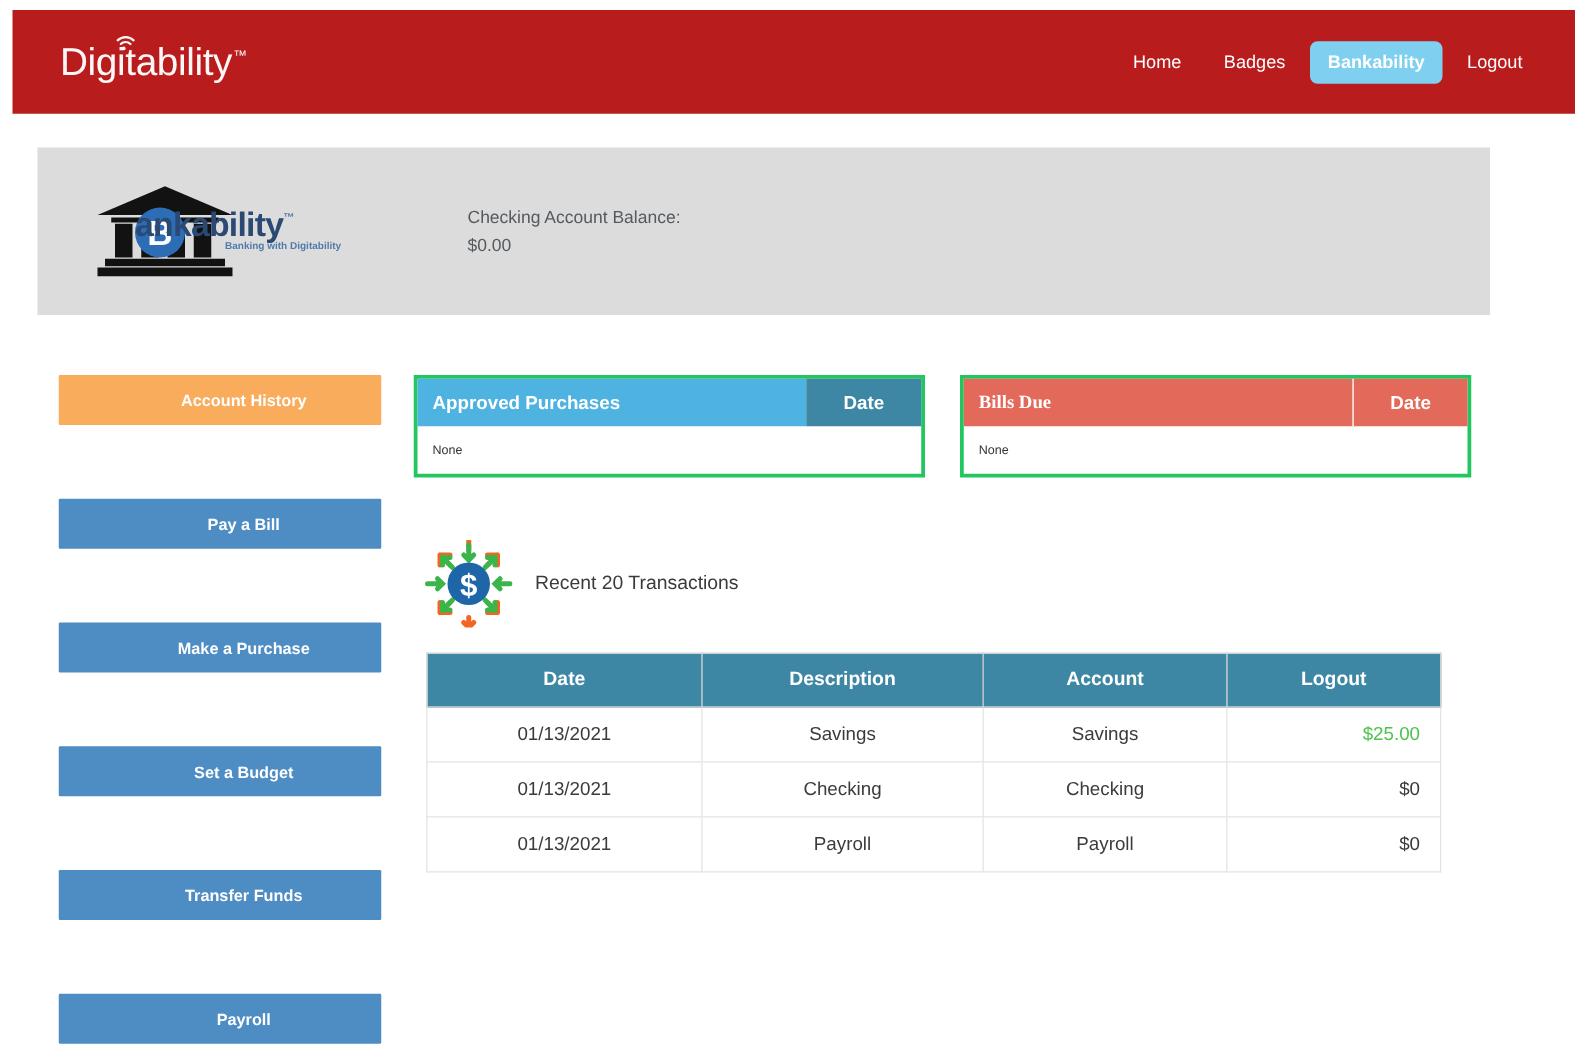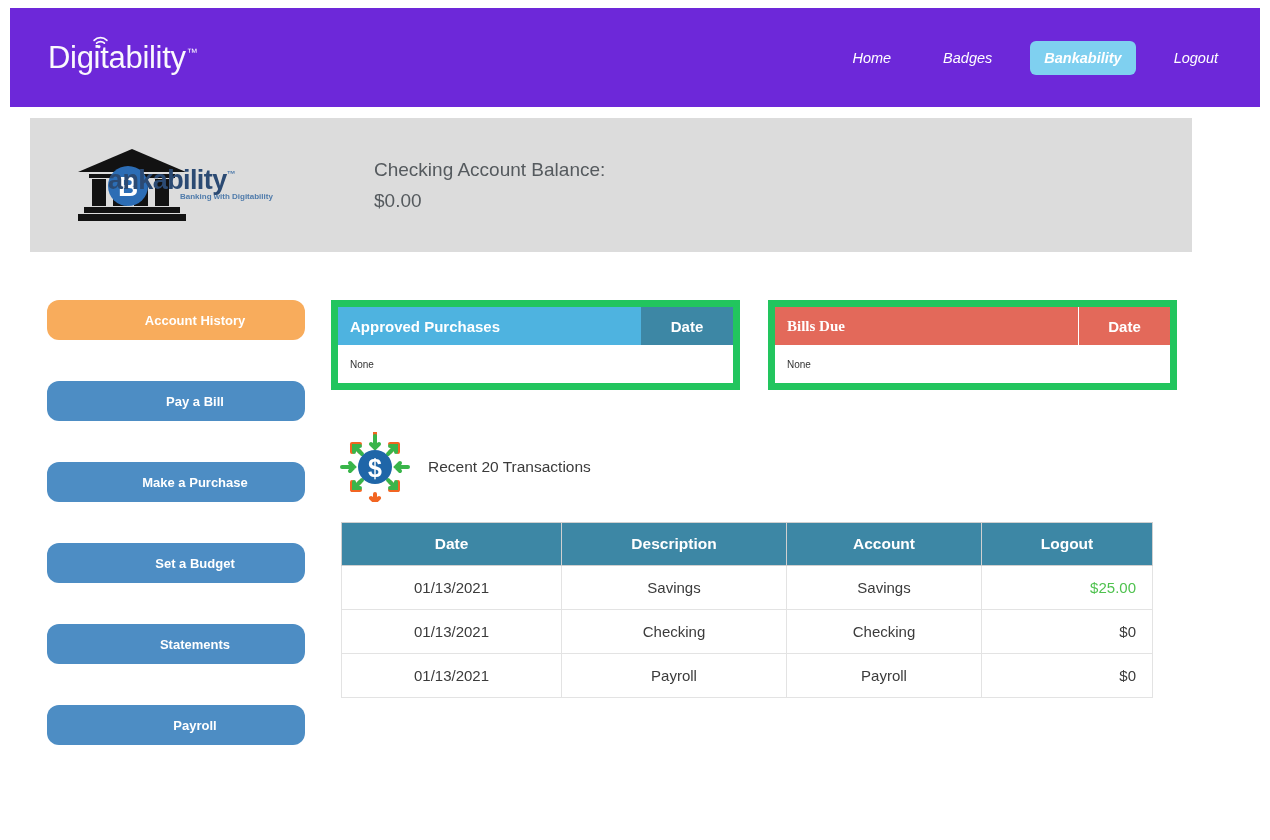--- a/index.html
+++ b/index.html
@@ -8,22 +8,22 @@
     width: 1270px; height: 840px;
     background: #ffffff;
     font-family: "Liberation Sans", sans-serif;
     overflow: hidden;
   }
 
   
   .navbar {
     position: absolute;
     left: 10px; top: 8px;
-    width: 1250px; height: 99px;
-    background: #6d28d9;
+    width: 1250px; height: 83px;
+    background: #b91c1c;
     display: flex;
     align-items: center;
     justify-content: space-between;
     padding: 0 28px 0 38px;
   }
   .brand {
     position: relative;
     color: #ffffff;
     font-size: 31px;
     font-weight: 400;
@@ -37,22 +37,21 @@
     margin-left: 1px;
   }
   .wifi-dot {
     position: absolute;
     left: 44px; top: -4px;
     width: 17px; height: 13px;
   }
   .navlinks {
     display: flex;
     align-items: center;
-    gap: 24px;
-    font-style: italic;
+    gap: 6px;
   }
   .navlink {
     color: #ffffff;
     font-size: 14.5px;
     padding: 9px 14px;
     border-radius: 6px;
     white-space: nowrap;
     cursor: pointer;
   }
   .navlink.active {
@@ -96,56 +95,56 @@
     left: 96px; top: 47px;
     font-size: 8px;
     color: #4f7bab;
     font-weight: 600;
     white-space: nowrap;
     margin-left: 12px;
   }
   .balance {
     margin-left: 72px;
     color: #555a5e;
-    font-size: 19px;
+    font-size: 14px;
     line-height: 1.65;
     width: 300px;
   }
   .balance.second { margin-left: 82px; }
   .balance .amt { display: block; }
 
   
   .sidebar {
     position: absolute;
     left: 47px; top: 300px;
     width: 258px;
   }
   .side-btn {
     width: 258px;
     height: 40px;
-    border-radius: 12px;
+    border-radius: 1px;
     background: #4d8dc4;
     color: #ffffff;
     font-size: 13px;
     font-weight: bold;
     display: flex;
     align-items: center;
     justify-content: center;
-    margin-bottom: 41px;
+    margin-bottom: 59px;
     cursor: pointer;
     border: none;
     font-family: "Liberation Sans", sans-serif;
     padding-left: 44px;
   }
   .side-btn.active { background: #f8ac5c; }
 
   
   .mini-table {
     position: absolute;
-    border: 7px solid #22c55e;
+    border: 3px solid #22c55e;
     background: #ffffff;
   }
   .mini-table .hdr {
     display: flex;
     height: 38px;
   }
   .mini-table .hdr .c1 {
     flex: 1;
     display: flex; align-items: center;
     padding-left: 12px;
@@ -257,21 +256,21 @@
     <span class="amt">$0.00</span>
   </div>
 
 </div>
 
 <div class="sidebar">
   <button class="side-btn active">Account History</button>
   <button class="side-btn">Pay a Bill</button>
   <button class="side-btn">Make a Purchase</button>
   <button class="side-btn">Set a Budget</button>
-  <button class="side-btn">Statements</button>
+  <button class="side-btn">Transfer Funds</button>
   <button class="side-btn">Payroll</button>
 </div>
 
 <div class="mini-table" id="purchases-table">
   <div class="hdr">
     <div class="c1">Approved Purchases</div>
     <div class="c2">Date</div>
   </div>
   <div class="body">None</div>
 </div>

